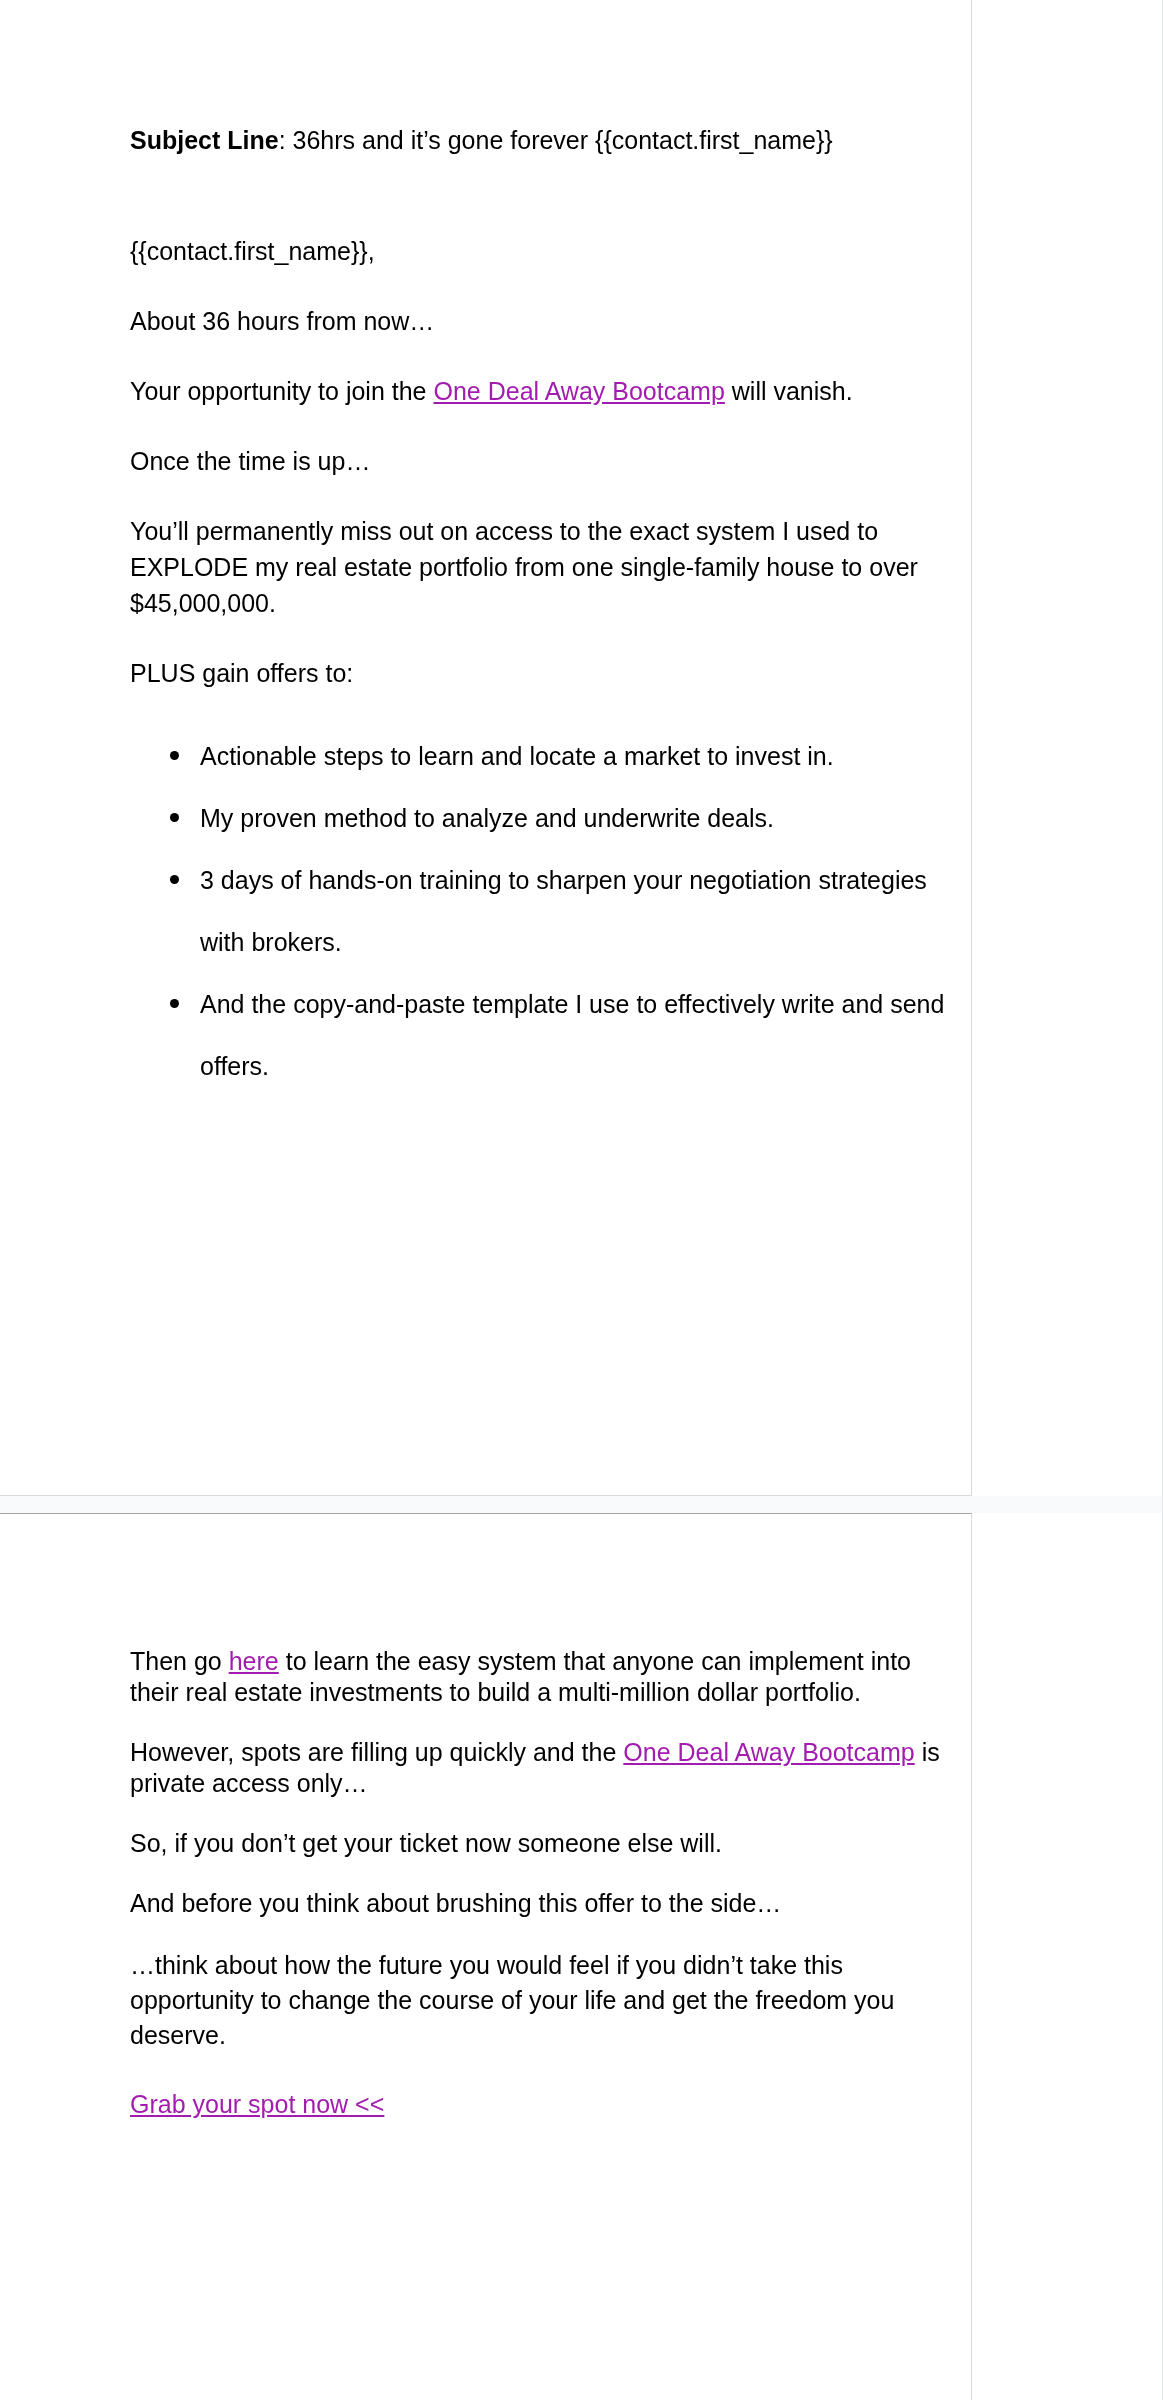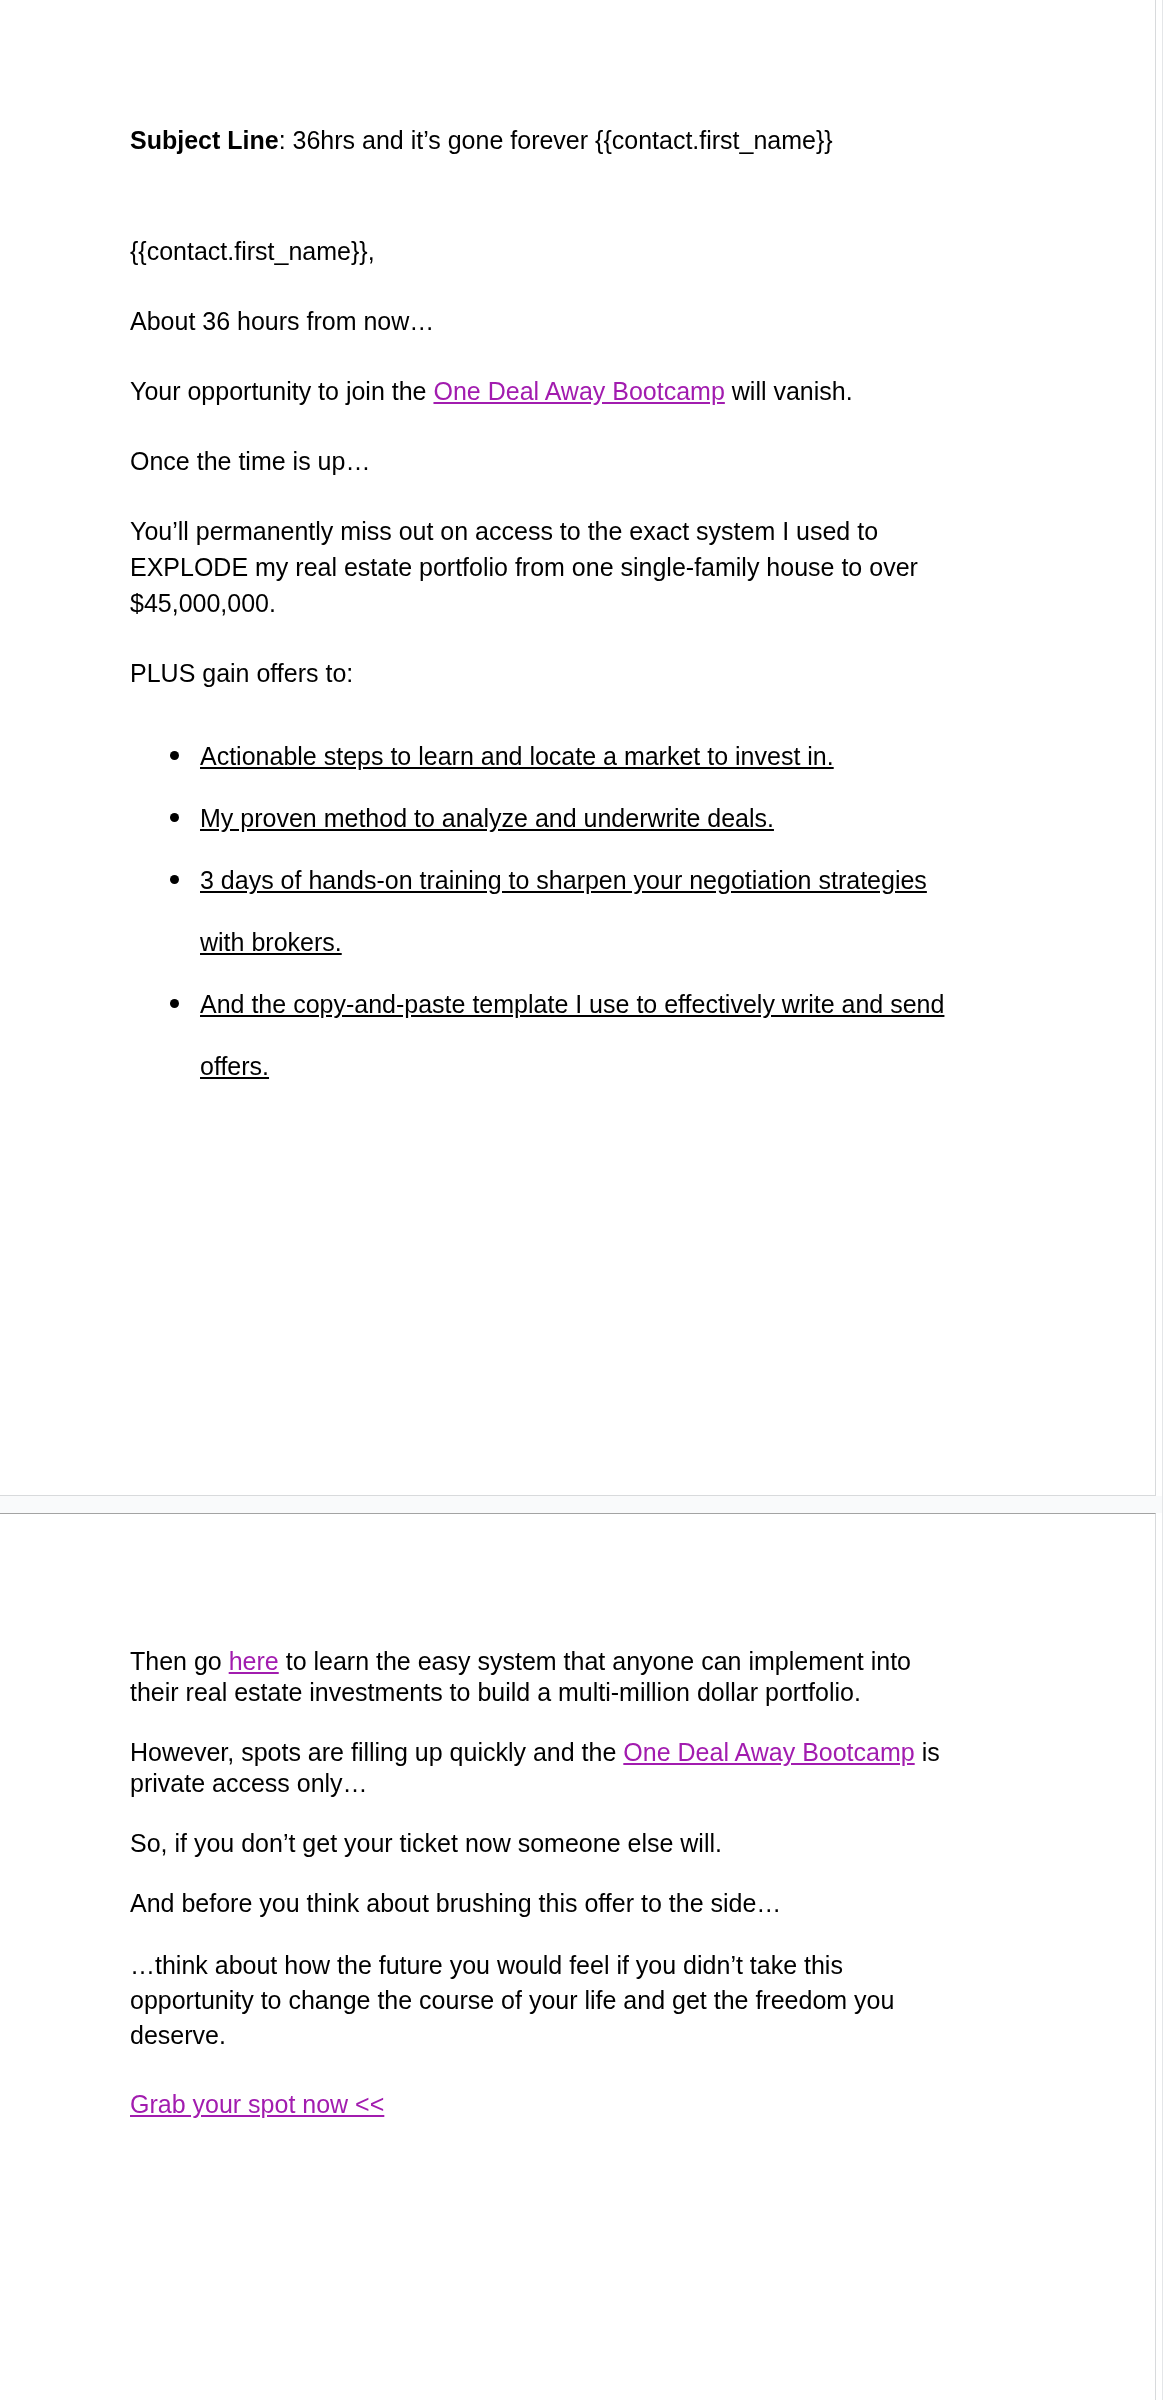--- a/index.html
+++ b/index.html
@@ -16,21 +16,21 @@
     color: #000000;
   }
   .viewport {
     position: relative;
     width: 1163px;
     height: 2400px;
   }
   .page {
     position: relative;
     background: #ffffff;
-    width: 1156px;
+    width: 972px;
     border-right: 1px solid #d8dadc;
     box-sizing: border-box;
   }
   .page-1 {
     height: 1496px;
     border-bottom: 1px solid #d8dadc;
   }
   .page-gap {
     width: 1163px;
     height: 17px;
@@ -68,21 +68,20 @@
   .doc-link {
     color: #a21caf;
     text-decoration: underline;
     cursor: pointer;
   }
 
   ul.bullets {
     margin: 23px 0 0 0;
     padding: 0;
     list-style: none;
-    text-decoration: underline;
   }
   ul.bullets li {
     position: relative;
     padding-left: 70px;
     font-size: 25px;
     line-height: 62px;
     white-space: pre-line;
   }
   ul.bullets li::before {
     content: "";

